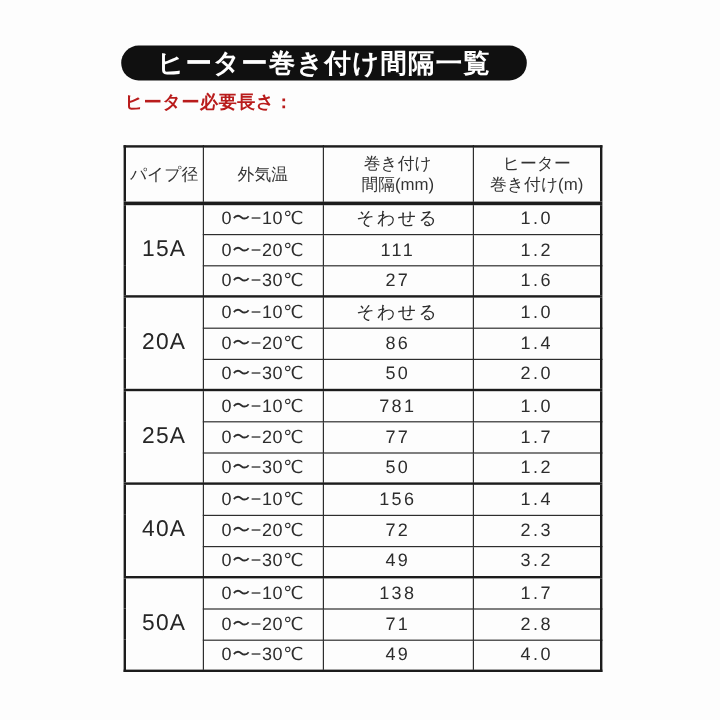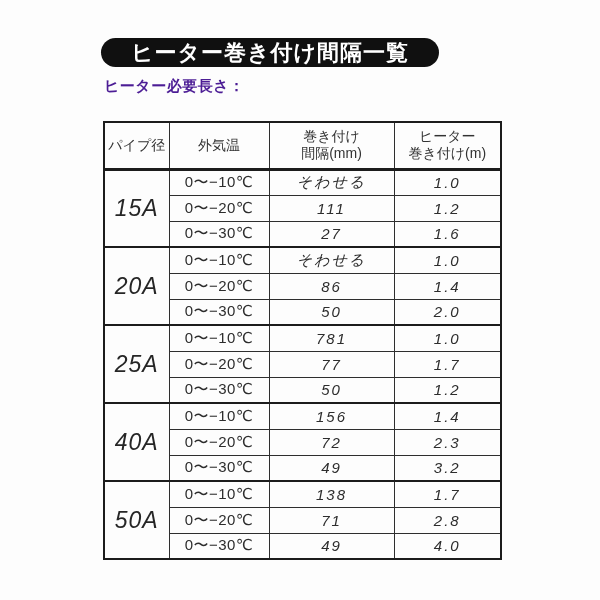--- a/index.html
+++ b/index.html
@@ -34,21 +34,21 @@
     font-weight: bold;
     letter-spacing: 1px;
     line-height: 1;
     white-space: nowrap;
   }
   
   .subtitle {
     position: absolute;
     left: 104px;
     top: 76px;
-    color: #4c1d95;
+    color: #b91c1c;
     font-size: 15px;
     font-weight: 600;
     line-height: 19px;
     letter-spacing: 0.5px;
   }
   
   table.spec-table {
     position: absolute;
     left: 103px;
     top: 121px;
@@ -74,26 +74,25 @@
   tbody:last-child { border-bottom: none; }
   tbody tr { height: 26px; }
   tbody td {
     font-size: 15px;
     text-align: center;
     vertical-align: middle;
     border-top-width: 1px;
     border-bottom-width: 1px;
   }
   td.pipe-cell {
-    font-size: 23px;
+    font-size: 19px;
     letter-spacing: 1px;
     color: #262626;
-    font-style: italic;
-  }
-  td.num-cell { letter-spacing: 2px; font-style: italic; }
+  }
+  td.num-cell { letter-spacing: 2px; }
   td.temp-cell { letter-spacing: 0.5px; margin-left: 39px; }
 </style>
 </head>
 <body>
 
 <div class="page">
 
   <div class="title-pill">
     <span>ヒーター巻き付け間隔一覧</span>
   </div>

